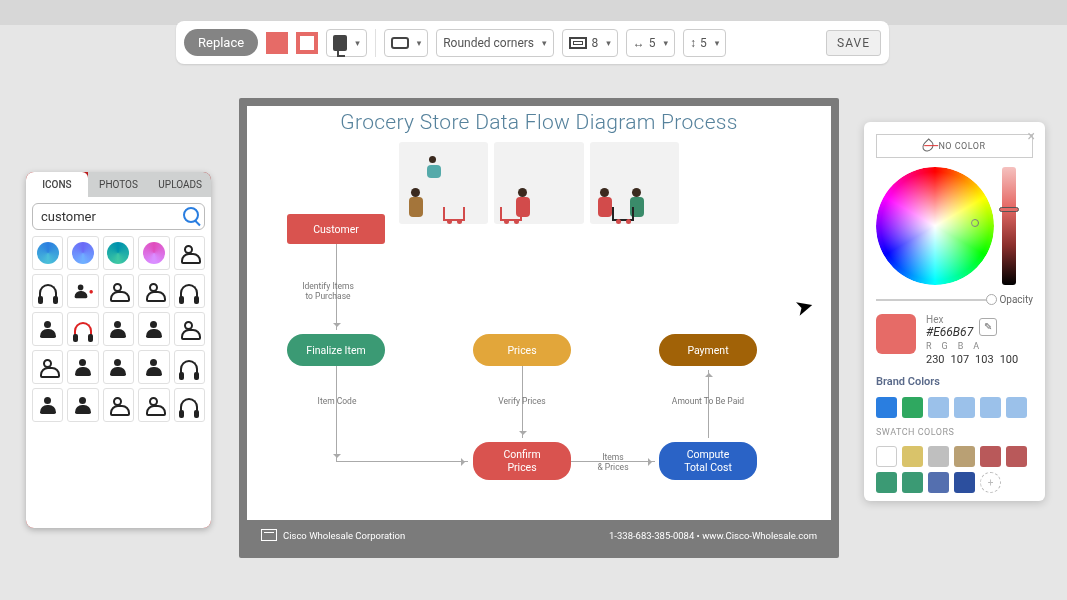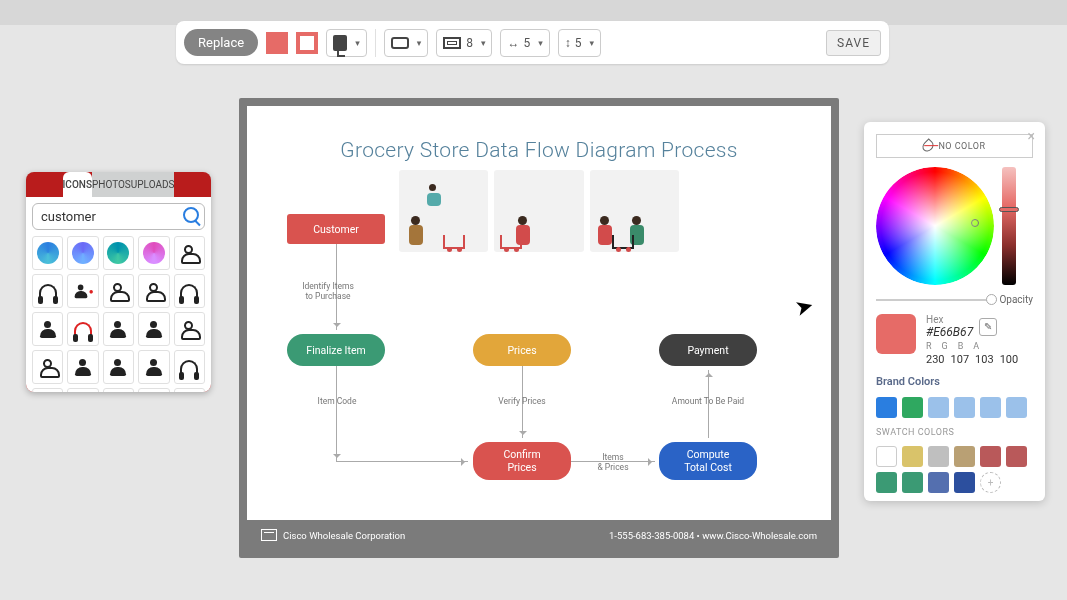--- a/index.html
+++ b/index.html
@@ -21,23 +21,23 @@
     .roller { width:14px; height:16px; background:#444; border-radius:2px; position:relative; }
     .roller::after { content:""; position:absolute; left:4px; top:14px; width:6px; height:6px;
       border-left:2px solid #444; border-bottom:2px solid #444; }
     .rect-ic { width:18px; height:12px; border:2px solid #444; border-radius:3px; }
     .dbl-rect { width:18px; height:12px; border:2px solid #444; position:relative; }
     .dbl-rect::after { content:""; position:absolute; inset:2px; border:1px solid #444; }
     .arrh { font-size:12px; letter-spacing:-1px; }
     .save-btn { margin-left:auto; background:#f0f0f0; border:1px solid #ccc; color:#555;
       padding:5px 10px; font-size:12px; letter-spacing:1px; border-radius:3px; cursor:pointer; }
     
-    .icon-panel { position:absolute; left:26px; top:172px; width:185px; height:220px;
+    .icon-panel { position:absolute; left:26px; top:172px; width:185px; height:356px;
       background:#b91c1c; border-radius:8px; box-shadow:0 2px 6px rgba(0,0,0,.25);
-      display:flex; flex-direction:column; overflow:hidden;align-items:center; }
+      display:flex; flex-direction:column; overflow:hidden; }
     .tabs { display:flex; font-size:10px; color:#444; }
     .tab { flex:1; text-align:center; padding:7px 0; cursor:pointer; background:#cfd1d1; }
     .tab.active { background:#fff; border-radius:6px 6px 0 0; font-weight:500; }
     .panel-body { background:#fff; flex:1; padding:6px; display:flex; flex-direction:column; gap:6px; }
     .search-wrap { position:relative; }
     .search-in { width:100%; border:1px solid #bbb; border-radius:6px; padding:5px 26px 5px 8px;
       font-size:13px; color:#333; }
     .search-ic { position:absolute; right:6px; top:4px; width:16px; height:16px; border:2px solid #2a7ee0;
       border-radius:50%; }
     .search-ic::after { content:""; position:absolute; width:7px; height:2px; background:#2a7ee0;
@@ -53,21 +53,21 @@
     .person { width:16px; height:16px; position:relative; }
     .person::before { content:""; position:absolute; left:4px; top:0; width:7px; height:7px; border-radius:50%; background:#222;}
     .person::after { content:""; position:absolute; left:0; top:8px; width:16px; height:9px; border-radius:8px 8px 2px 2px; background:#222;}
     .personO::before { background:transparent; border:2px solid #222; width:5px; height:5px; left:3px;}
     .personO::after { background:transparent; border:2px solid #222; height:7px;}
     
     .canvas { position:absolute; left:239px; top:98px; width:600px; height:460px;
       background:#7b7b7b; border-radius:2px; padding:8px; }
     .page { background:#fff; width:100%; height:100%; position:relative; }
     .page-title { text-align:center; font-size:21px; color:#56829c; font-weight:300;
-      padding-top:32px; letter-spacing:.3px; }
+      padding-top:4px; letter-spacing:.3px; }
     .illus { margin:8px auto 0; width:280px; height:82px; display:flex; gap:6px; justify-content:center; }
     .illu-box { flex:1; background:#f2f2f2; border-radius:3px; position:relative; overflow:hidden;}
     .figure { position:absolute; bottom:4px; width:14px; height:32px; }
     .fig-head { width:9px; height:9px; border-radius:50%; background:#3b2a1f; position:absolute; top:0; left:2px;}
     .fig-body { width:14px; height:20px; position:absolute; top:9px; border-radius:4px;}
     .cart { position:absolute; bottom:3px; width:22px; height:14px; border:2px solid #d24b4b; border-top:none; }
     .cart::after{content:""; position:absolute; left:2px; bottom:-5px; width:5px; height:5px; border-radius:50%; background:#d24b4b; box-shadow:10px 0 #d24b4b;}
     .node { position:absolute; color:#fff; font-size:10.5px; text-align:center;
       display:flex; align-items:center; justify-content:center; padding:2px; }
     .sharp { border-radius:3px; }
@@ -136,20 +136,23 @@
   <span class="sq fill-sq"></span>
   <span class="sq str-sq"></span>
   <span class="tb-group carrot">
     <span class="roller"></span>
   </span>
   <span class="divider"></span>
   <span class="tb-group carrot">
     <span class="rect-ic"></span>
   </span>
   <span class="tb-group carrot">
+    <span>Rounded corners</span>
+  </span>
+  <span class="tb-group carrot">
     <span class="dbl-rect"></span>
     <span>8</span>
   </span>
   <span class="tb-group carrot">
     <span class="arrh">↔</span>
     <span>5</span>
   </span>
   <span class="tb-group carrot">
     <span class="arrh">↕</span>
     <span>5</span>
@@ -280,21 +283,21 @@
             <div class="fig-head"></div>
             <div class="fig-body" style="background:#3a8b6a"></div>
           </div>
           <div class="cart" style="left:22px;border-color:#222"></div>
         </div>
     </div>
 
     <div class="node sharp" style="left:40px; top:108px; width:98px; height:30px; background:#d9534f;">Customer</div>
     <div class="node round" style="left:40px; top:228px; width:98px; height:32px; background:#3b9a74;">Finalize Item</div>
     <div class="node round" style="left:226px; top:228px; width:98px; height:32px; background:#e2a63a;">Prices</div>
-    <div class="node round" style="left:412px; top:228px; width:98px; height:32px; background:#404040;">Payment</div>
+    <div class="node round" style="left:412px; top:228px; width:98px; height:32px; background:#a16207;">Payment</div>
     <div class="node round" style="left:226px; top:336px; width:98px; height:38px; background:#d9534f; white-space:pre-line">Confirm
 Prices</div>
     <div class="node round" style="left:412px; top:336px; width:98px; height:38px; background:#2a63c6; white-space:pre-line">Compute
 Total Cost</div>
 
     <div class="arrow-v" style="left:89px; top:138px; height:86px"></div>
     <div class="arrow-v" style="left:89px; top:260px; height:95px"></div>
     <div class="arrow-h" style="left:89px; top:355px; width:132px"></div>
     <div class="arrow-v" style="left:275px; top:260px; height:72px"></div>
     <div class="arrow-h" style="left:324px; top:355px; width:84px"></div>
@@ -305,21 +308,21 @@
     <div class="lbl" style="left:64px; top:290px; width:52px">Item Code</div>
     <div class="lbl" style="left:244px; top:290px; width:62px">Verify Prices</div>
     <div class="lbl" style="left:340px; top:346px; width:52px; white-space:pre-line">Items
 &amp; Prices</div>
     <div class="lbl" style="left:414px; top:290px; width:94px">Amount To Be Paid</div>
 
     <div class="footer">
       <span class="footer-icon"></span>
       <span>Cisco Wholesale Corporation</span>
       <span style="flex:1"></span>
-      <span>1-555-683-385-0084 • www.Cisco-Wholesale.com</span>
+      <span>1-338-683-385-0084 • www.Cisco-Wholesale.com</span>
     </div>
   </div>
 </div>
 
 <span class="cursor">➤</span>
 
 <div class="color-panel">
   <span class="close-x">×</span>
   <div class="no-color">
     <span class="drop"></span>

